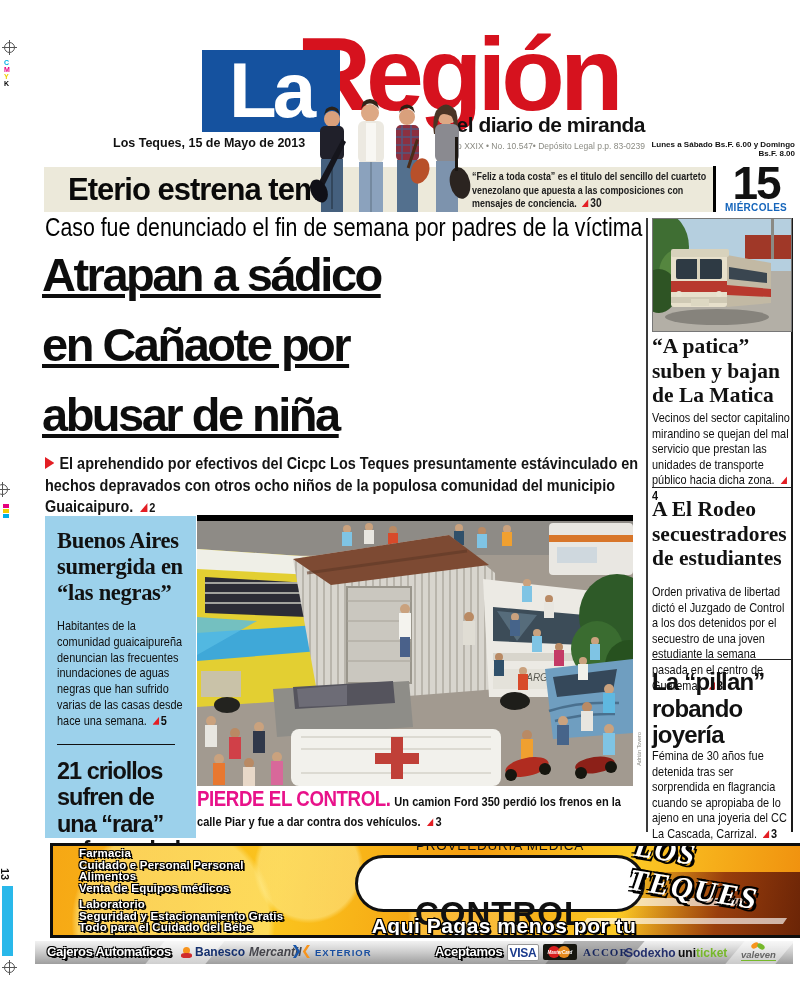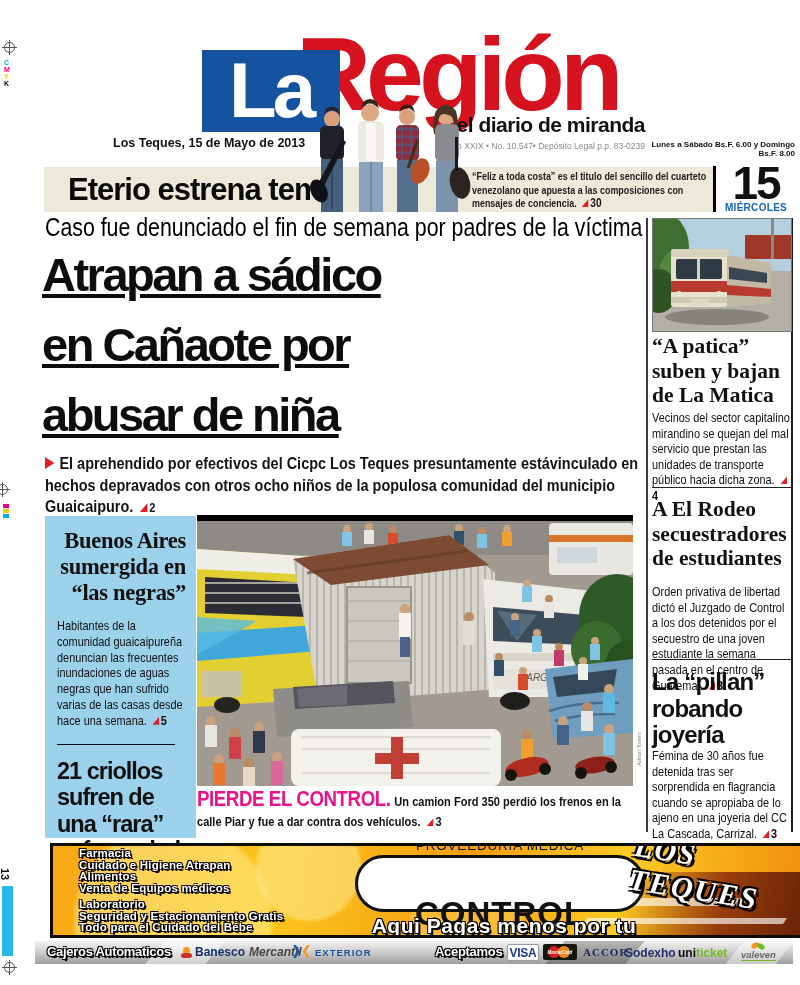--- a/index.html
+++ b/index.html
@@ -29,21 +29,21 @@
   .region{color:#d6121e;font-weight:700;font-size:104px;line-height:100px;letter-spacing:-5px;}
   
   .beige{background:#ece9da;}
   .rule-v{background:#000;}
   
   .headline div{font-size:47px;line-height:70px;font-weight:700;letter-spacing:-2.5px;color:#0d0d0d;text-decoration:underline;}
   .bullet{display:inline-block;width:11px;height:12px;background:#e31e24;
           clip-path:polygon(0 0,100% 50%,0 100%);margin-right:6px;}
   
   .bluebox{background:#9cd1eb;box-sizing:border-box;padding:12px 10px 10px 12px;}
-  .bluebox .hd1{font-size:22.5px;line-height:26px;font-weight:700;letter-spacing:-0.3px;text-align:right;}
+  .bluebox .hd1{font-size:22.5px;line-height:26px;font-weight:700;letter-spacing:-0.3px;}
   .bluebox .bd{font-size:13px;line-height:15.8px;margin-top:12px;color:#101010;}
   .bluebox .dv{border-top:1.6px solid #111;width:118px;margin:15px 0 13px 0;}
   .bluebox .hd2{font-size:23.5px;line-height:26.5px;font-weight:700;letter-spacing:-1px;}
   
   .rr-h-serif{font-size:21.5px;line-height:24.5px;font-weight:700;}
   .rr-h-sans{font-size:24px;line-height:26.5px;font-weight:700;letter-spacing:-0.8px;}
   .rr-bd{font-size:13px;line-height:15.6px;color:#101010;}
   .rr-dv{border-top:1.2px solid #222;}
   
   .ad{box-sizing:border-box;border:3px solid #0d0d0d;overflow:hidden;
@@ -406,21 +406,21 @@
       <span class="tri sm"></span><span class="pg" style="font-size:13px;">3</span>
     </div>
   </div>
 
   <div class="abs ad" style="left:50px;top:843px;width:758px;height:95px;">
     <div class="abs ad-dark" style="right:-30px;top:26px;width:260px;height:70px;"></div>
     <div class="abs ad-white" style="right:60px;top:52px;width:160px;height:8px;"></div>
     <div class="abs ad-white" style="right:20px;top:72px;width:200px;height:6px;"></div>
     <div class="abs ad-list ow" style="left:26px;top:2px;">
       <div>Farmacia</div>
-      <div>Cuidado e Higiene Atrapan</div>
+      <div>Cuidado e Personal Personal</div>
       <div>Alimentos</div>
       <div>Venta de Equipos médicos</div>
     </div>
     <div class="abs ad-list ow" style="left:26px;top:53px;">
       <div>Laboratorio</div>
       <div>Seguridad y Estacionamiento Gratis</div>
       <div>Todo para el Cuidado del Bébe</div>
     </div>
     <div class="abs pill" style="left:302px;top:9px;width:290px;height:57px;">
       <div class="k">PROVEEDURIA MEDICA</div>

